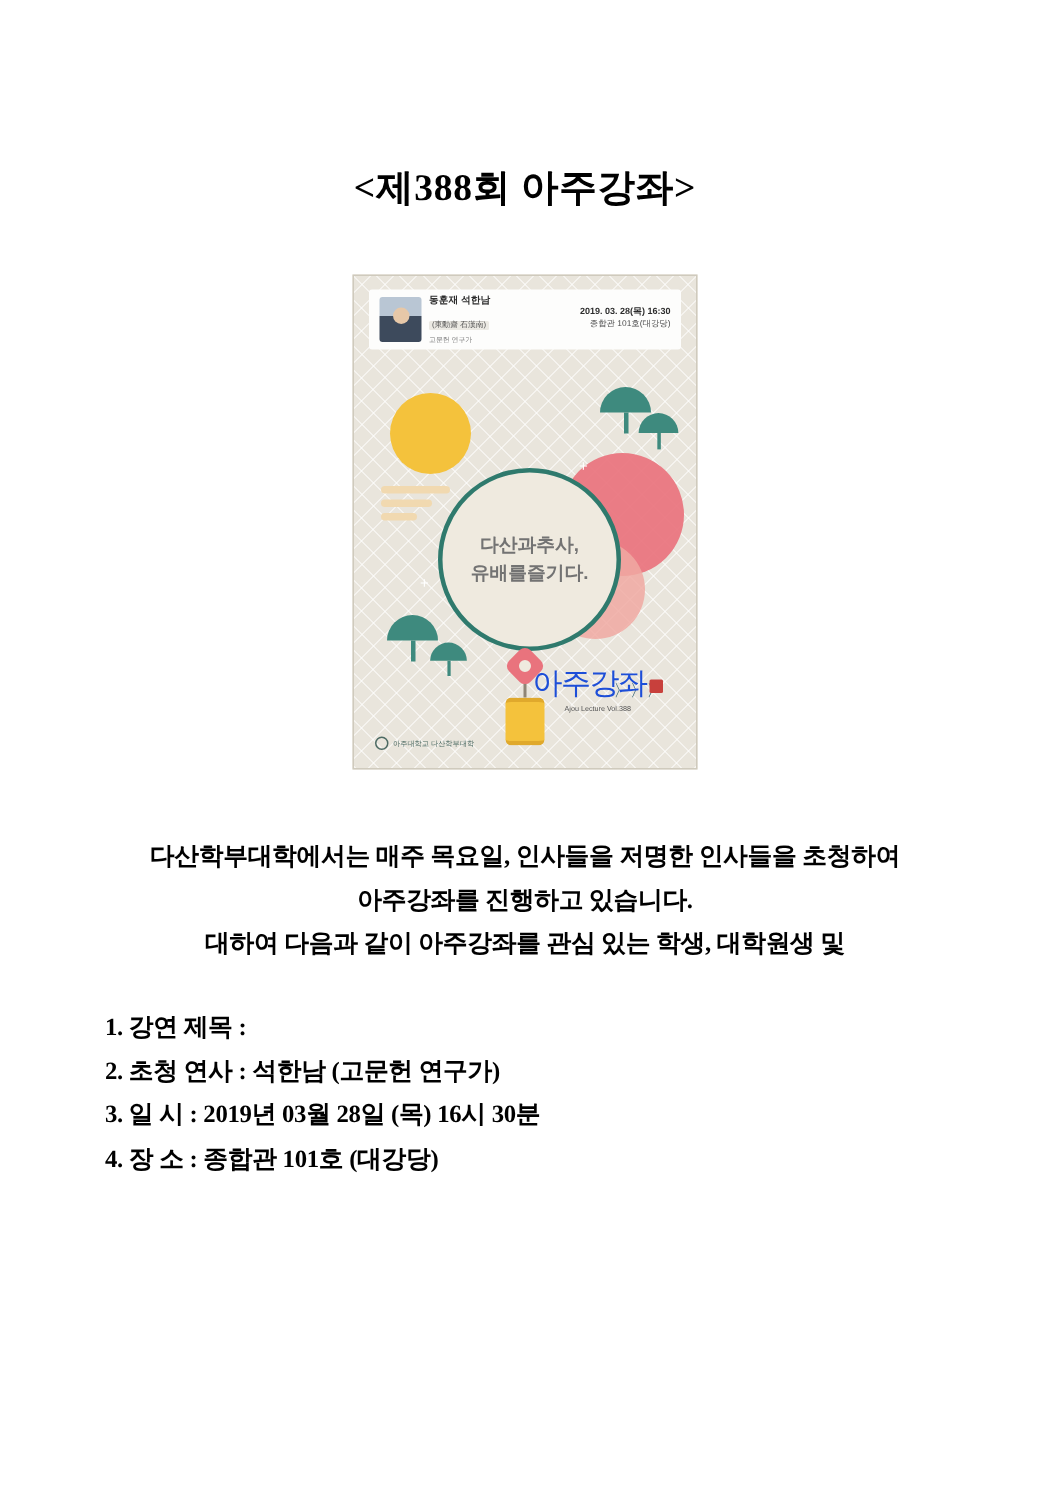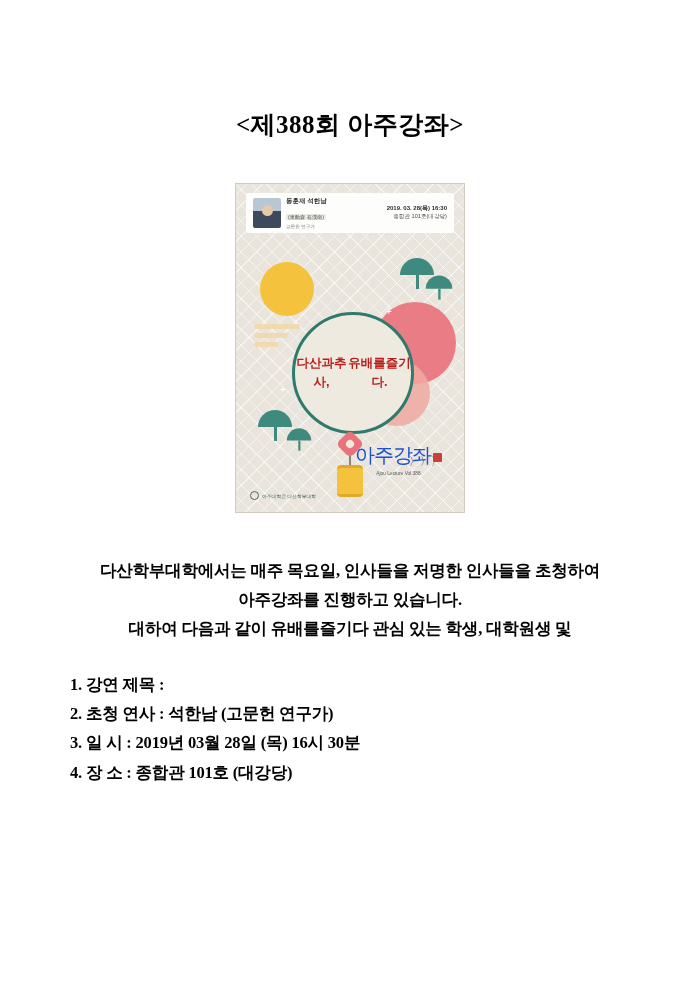--- a/index.html
+++ b/index.html
@@ -161,26 +161,26 @@
   }
   .circle-title {
     position: absolute;
     left: 50%; top: 128px;
     margin-left: -58px;
     width: 116px; height: 116px;
     border-radius: 50%;
     background: #efeadf;
     border: 3px solid #2f7a6d;
     display: flex;
-    flex-direction: row;
+    flex-direction: column;
     align-items: center;
     justify-content: center;
     text-align: center;
     font-family: "Liberation Sans", sans-serif;
-    color: #b91c1c;
+    color: #737373;
     font-weight: bold;
     font-size: 12.5px;
     line-height: 1.5;
   }
   .tree {
     position: absolute;
   }
   .tree .canopy {
     width: 34px; height: 17px;
     border-radius: 17px 17px 0 0;
@@ -390,21 +390,21 @@
       <div class="poster-footer">
         <span class="mark"></span>
         <span>아주대학교 다산학부대학</span>
       </div>
     </div>
   </div>
 
   <div class="body-block">
     <p>다산학부대학에서는 매주 목요일, 인사들을 저명한 인사들을 초청하여</p>
     <p>아주강좌를 진행하고 있습니다.</p>
-    <p>대하여 다음과 같이 유배를즐기다 관심 있는 학생, 대학원생 및</p>
+    <p>대하여 다음과 같이 아주강좌를 관심 있는 학생, 대학원생 및</p>
   </div>
 
   <div class="details">
     <p>1. 강연 제목 :</p>
     <p>2. 초청 연사 : 석한남 (고문헌 연구가)</p>
     <p>3. 일 시 : 2019년 03월 28일 (목) 16시 30분</p>
     <p>4. 장 소 : 종합관 101호 (대강당)</p>
   </div>
 
 </div>

